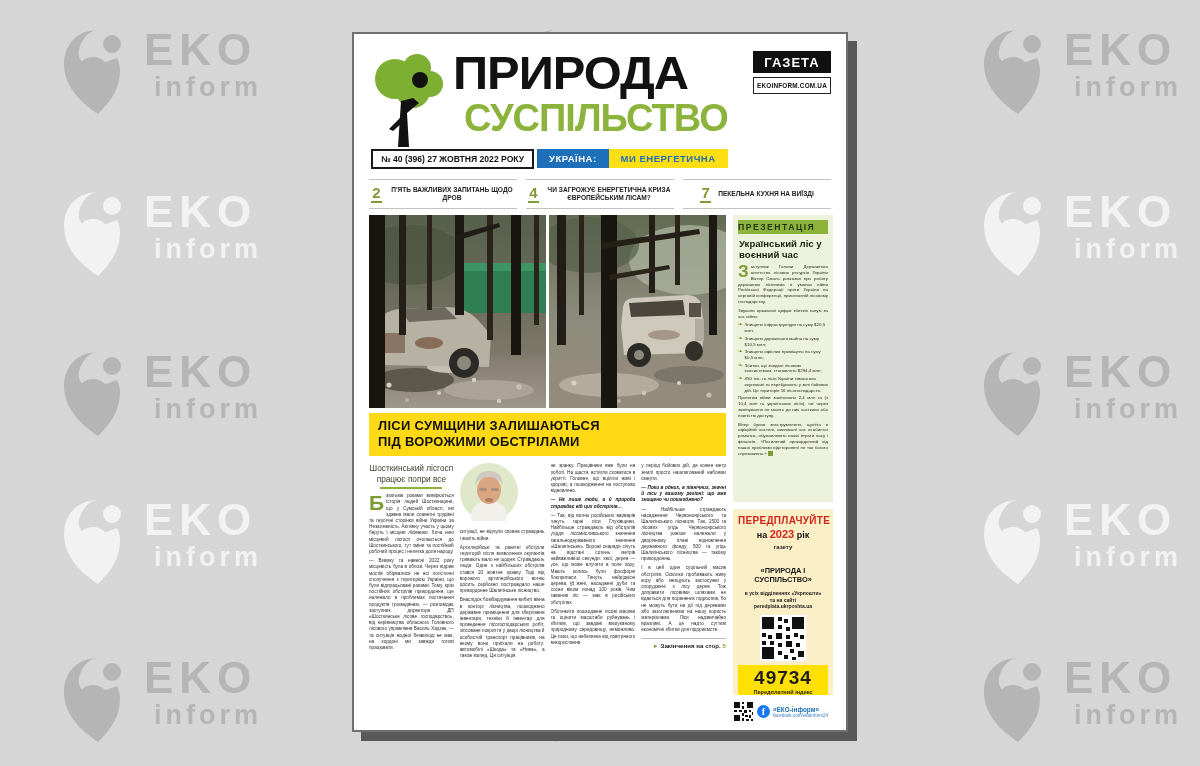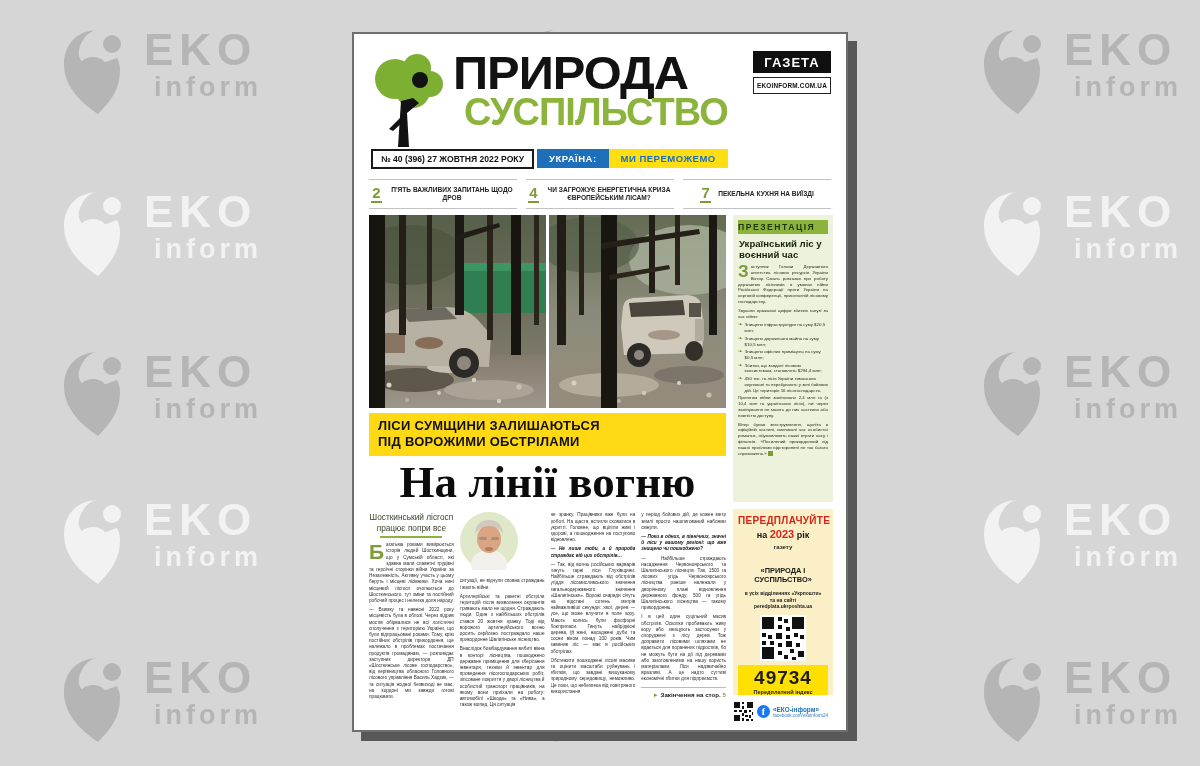--- a/index.html
+++ b/index.html
@@ -19,21 +19,21 @@
   
   .page { position:absolute; left:352px; top:32px; width:496px; height:700px;
           background:#fff; border:2px solid #6f6f6f; box-shadow:9px 9px 0 #585858;
           padding:13px 15px; z-index:5; overflow:hidden; }
 
   
   .mast { position:relative; height:130px; }
   .tree { position:absolute; left:2px; top:4px; }
   .t1 { position:absolute; left:84px; top:2px; font-size:47px; font-weight:bold; color:#121212;
         letter-spacing:-1px; transform:scaleX(1.04); transform-origin:left; line-height:1; }
-  .t2 { position:absolute; left:95px; top:46px; font-size:38px; font-weight:bold; color:#8cb43c;
+  .t2 { position:absolute; left:95px; top:52px; font-size:38px; font-weight:bold; color:#8cb43c;
         letter-spacing:-1px; line-height:1; }
   .badge { position:absolute; right:0; top:4px; width:78px; text-align:center; }
   .badge .b-top { background:#101010; color:#fff; font-weight:bold; font-size:13px; padding:4px 0 3px; letter-spacing:1px; }
   .badge .b-grn { background:#567f2b; color:#fff; margin-top:2px; padding:3px 0 4px; border:2px solid #466a22; }
   .badge .b-pro { font-size:12px; font-weight:bold; letter-spacing:1px; line-height:1.1; }
   .badge .b-lis { font-size:29px; font-weight:bold; line-height:1; letter-spacing:1px; }
   .badge .b-site { border:1px solid #222; background:#fff; color:#111; font-weight:bold; font-size:6.4px;
                    margin-top:4px; padding:4px 0; letter-spacing:.2px; }
   .issue { position:absolute; left:2px; top:102px; border:2px solid #1a1a1a; font-weight:bold;
            font-size:8.6px; padding:3px 8px; color:#111; white-space:nowrap; }
@@ -309,21 +309,21 @@
     <div class="t2">СУСПІЛЬСТВО</div>
 
     <div class="badge">
       <div class="b-top">ГАЗЕТА</div>
       <div class="b-site">EKOINFORM.COM.UA</div>
     </div>
 
     <div class="issue">№ 40 (396) 27 ЖОВТНЯ 2022 РОКУ</div>
     <div class="slog">
       <div class="s1">УКРАЇНА:</div>
-      <div class="s2">МИ ПЕРЕМОЖЕМО</div>
+      <div class="s2">МИ ЕНЕРГЕТИЧНА</div>
     </div>
   </div>
 
   <div class="teasers">
     <div class="teaser">
       <div class="tz-num"><span>2</span><i></i></div>
       <div class="tz-lab">П'ЯТЬ ВАЖЛИВИХ ЗАПИТАНЬ ЩОДО ДРОВ</div>
     </div>
     <div class="teaser">
       <div class="tz-num"><span>4</span><i></i></div>
@@ -421,21 +421,20 @@
             <circle cx="160" cy="180" r="2.6" fill="#c5bfb1"></circle>
           <circle cx="70" cy="186" r="2" fill="#b9b3a5"></circle>
         </svg>
       </div>
 
       <div class="banner">
         <div>ЛІСИ СУМЩИНИ ЗАЛИШАЮТЬСЯ</div>
         <div>ПІД ВОРОЖИМИ ОБСТРІЛАМИ</div>
       </div>
 
-      <div class="headline">На лінії вогню</div>
 
       <div class="cols">
         <div class="col">
           <div class="subhead">Шосткинський лісгосп працює попри все</div>
           <div class="subrule"></div>
           <div class="micro">
             <p><span class="dropcap">Б</span><span>агатьма роками вимірюється історія людей Шосткинщини, що у Сумській області, які здавна мали славетні трудівні та героїчні сторінки війни України за Незалежність. Активну участь у цьому беруть і місцеві лісівники. Хоча нині місцевий лісгосп очолюється до Шосткинського, тут зміни та постійний робочий процес і нелегка доля народу.</span></p>
             <p>— Взимку та навесні 2022 року місцевість була в облозі. Через підрив мостів обірвалися не всі логістичні сполучення з територією України, що були відпрацьовані роками. Тому, крім постійних обстрілів прикордоння, ще належало в проблемах постачання продуктів громадянам, — розповідає заступник директора ДП «Шосткинське лісове господарство», від керівництва обласного Головного лісового управління Василь Хадзик, — та ситуація жодної безвиході не має, на кордоні ми завжди готові працювати.</p>
           </div>
         </div>

